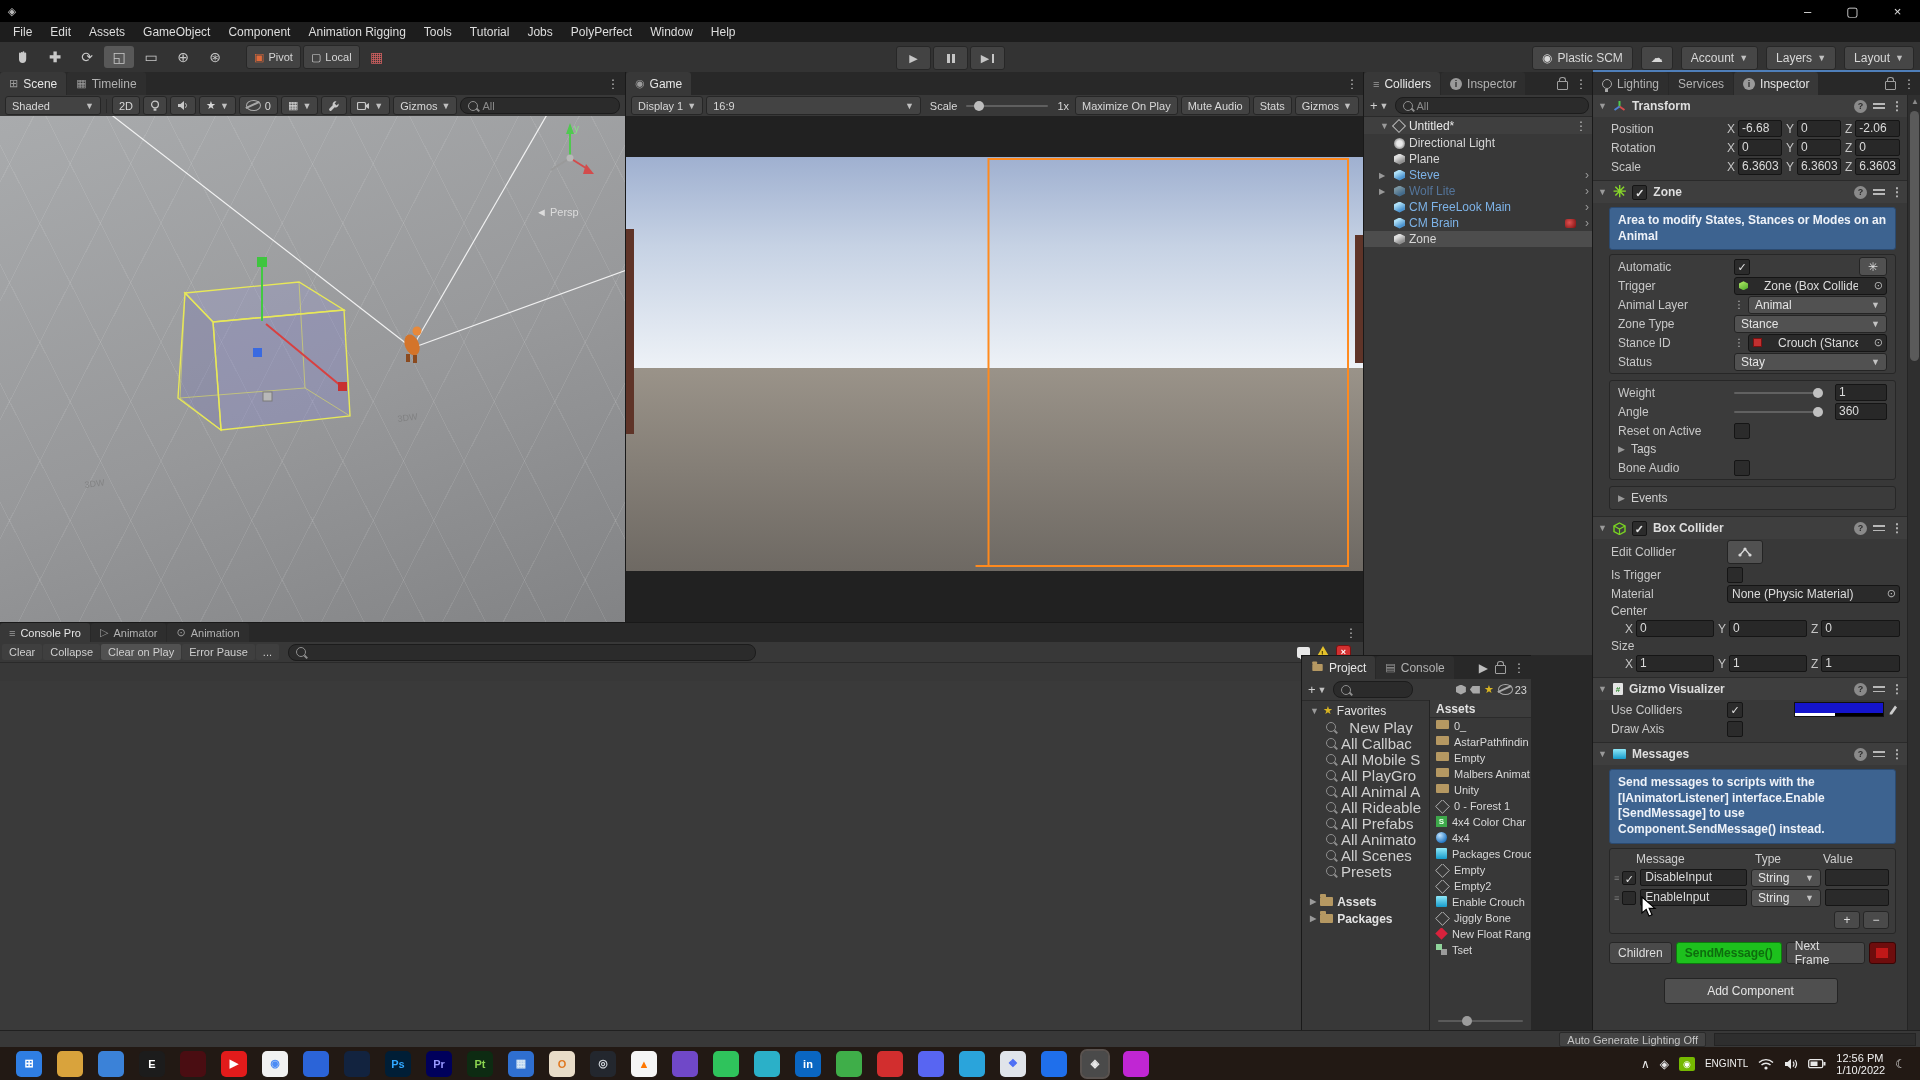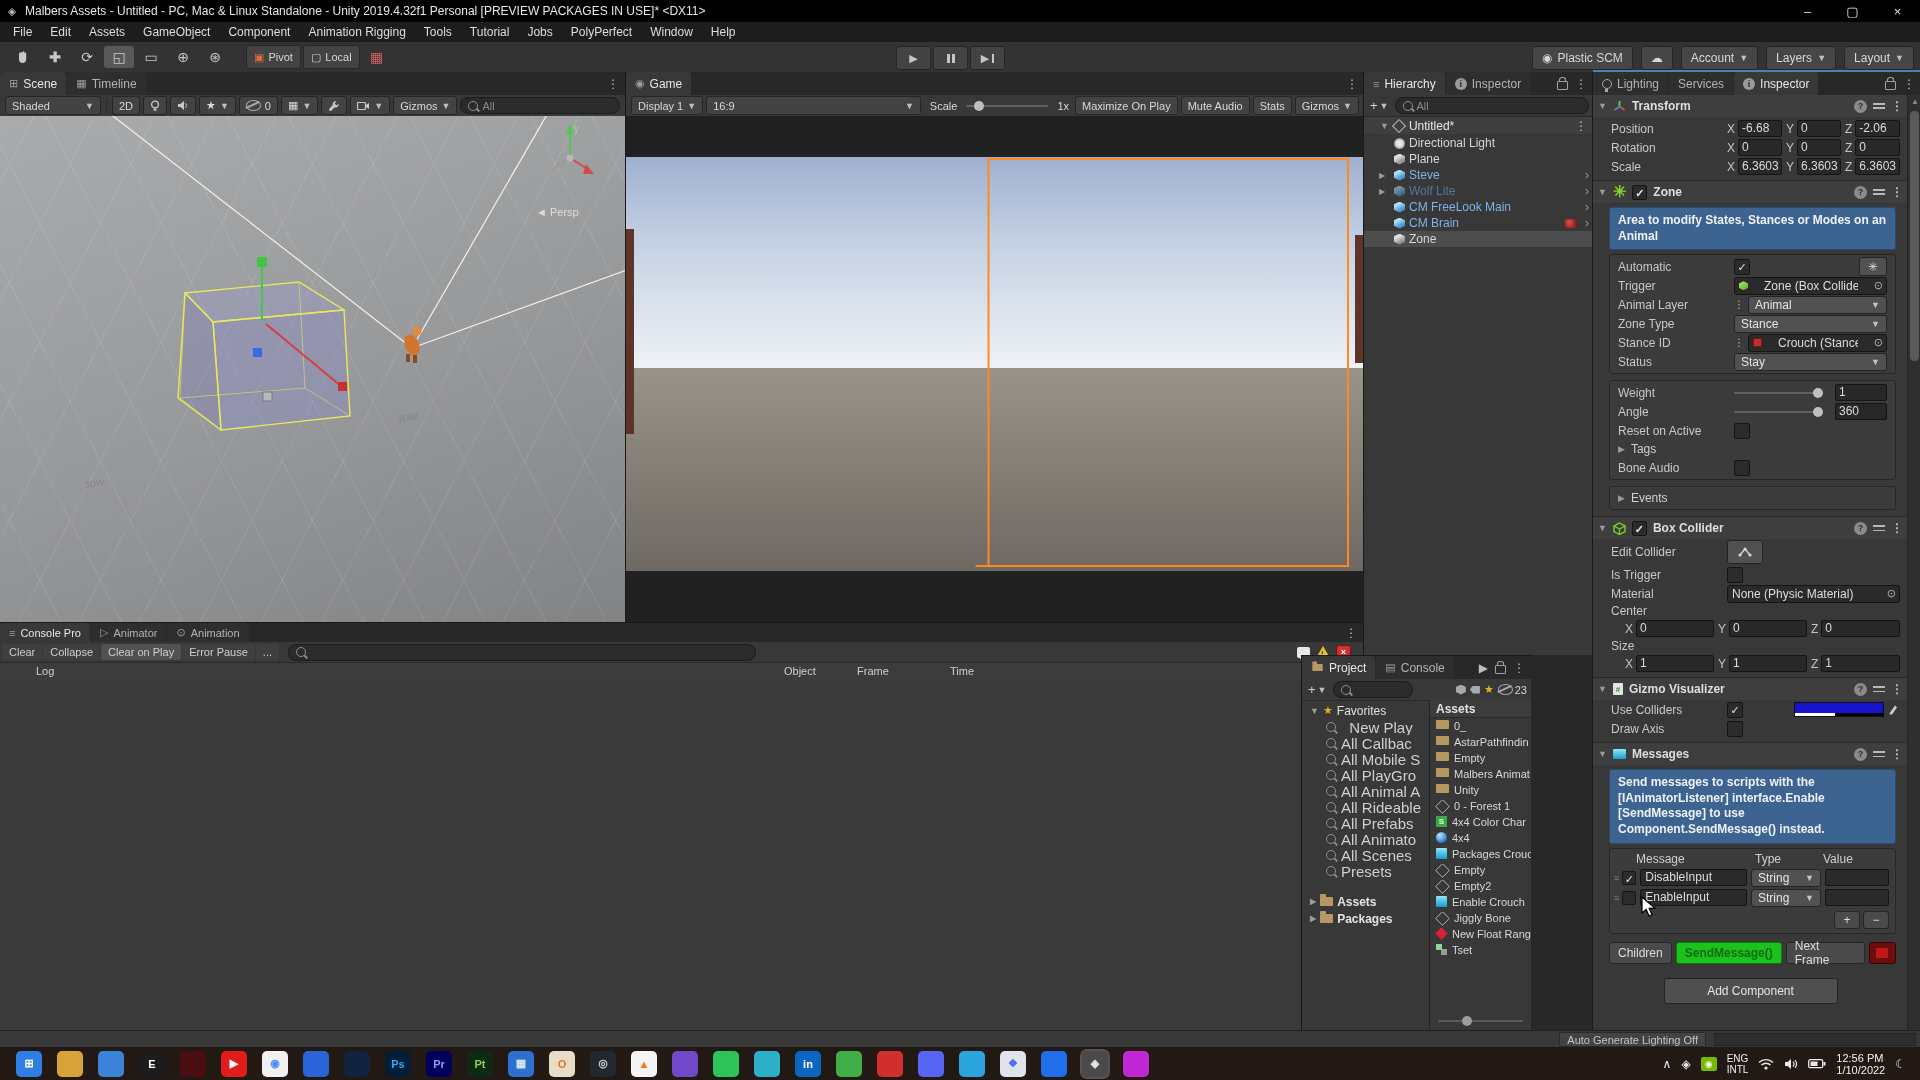--- a/index.html
+++ b/index.html
@@ -185,32 +185,31 @@
   #statusbar{left:0;top:1030px;width:1920px;height:17px;background:#383838;border-top:1px solid #202020;display:flex;align-items:center;justify-content:flex-end;font-size:11px;color:#c4c4c4;}
   .sbtn{height:13px;display:flex;align-items:center;padding:0 7px;background:#434343;border:1px solid #2a2a2a;border-radius:2px;margin-right:8px;}
   .sprog{width:200px;height:11px;background:#2e2e2e;border:1px solid #242424;margin-right:4px;}
   #taskbar{left:0;top:1047px;width:1920px;height:33px;background:#221914;display:flex;align-items:center;}
   #tb-icons{display:flex;align-items:center;gap:15px;padding-left:16px;}
   .tico{width:26px;height:26px;border-radius:5px;display:flex;align-items:center;justify-content:center;font-size:11px;font-weight:700;flex:none;}
   .tico.on{outline:2px solid rgba(255,255,255,.25);background-color:#4a4a4a;}
   #tb-tray{margin-left:auto;display:flex;align-items:center;gap:10px;padding-right:14px;color:#e8e8e8;}
   .trayglyph{font-size:12px;color:#e8e8e8;}
   .nvidia{width:16px;height:14px;background:#76b900;border-radius:2px;display:flex;align-items:center;justify-content:center;color:#fff;font-size:9px;}
-  .langblk{display:flex;flex-direction:column;align-items:center;font-size:10px;line-height:11px;color:#f0f0f0;}
+  .langblk{display:flex;flex-direction:row;align-items:center;font-size:10px;line-height:11px;color:#f0f0f0;}
   .clockblk{display:flex;flex-direction:column;align-items:flex-start;font-size:11px;line-height:12px;color:#f0f0f0;}
   #cursor{position:absolute;left:1641px;top:896px;pointer-events:none;z-index:99;}
 </style>
 </head>
 <body>
 
 <div id="app">
 
   <div id="titlebar" class="abs">
     <span class="appicn">◈</span>
-    <span>Malbers Assets - Untitled - PC, Mac &amp; Linux Standalone - Unity 2019.4.32f1 Personal [PREVIEW PACKAGES IN USE]* &lt;DX11&gt;</span>
     <span class="sp"></span>
     <span class="winbtn">–</span>
     <span class="winbtn">▢</span>
     <span class="winbtn">×</span>
   </div>
 
   <div id="menubar" class="abs">
       <span>File</span>
       <span>Edit</span>
       <span>Assets</span>
@@ -483,34 +482,28 @@
         </span>
       <span style="flex:1"></span>
       <span style="display:flex;gap:6px;align-items:center;padding-right:10px">
         <span class="bubble-icn"></span>
         <span class="warn-icn">
             <i>!</i>
           </span>
         <span class="err-icn">×</span>
       </span>
     </div>
-    <div class="c-head">
-      <span style="left:36px">Log</span>
-      <span style="left:784px">Object</span>
-      <span style="left:857px">Frame</span>
-      <span style="left:950px">Time</span>
-    </div>
     <div class="c-body"></div>
   </div>
 
   <div id="hier-panel" class="panel">
     <div class="tabbar">
       <span class="tab active">
           <span class="ticn">≡</span>
-          <span>Hierarchy</span>
+          <span>Colliders</span>
         </span>
       <span class="tab">
           <span class="info-icn">i</span>
           <span>Inspector</span>
         </span>
       <span class="tabtools">
           <span class="lock-icn"></span>
           <span class="kebab">⋮</span>
         </span>
     </div>

